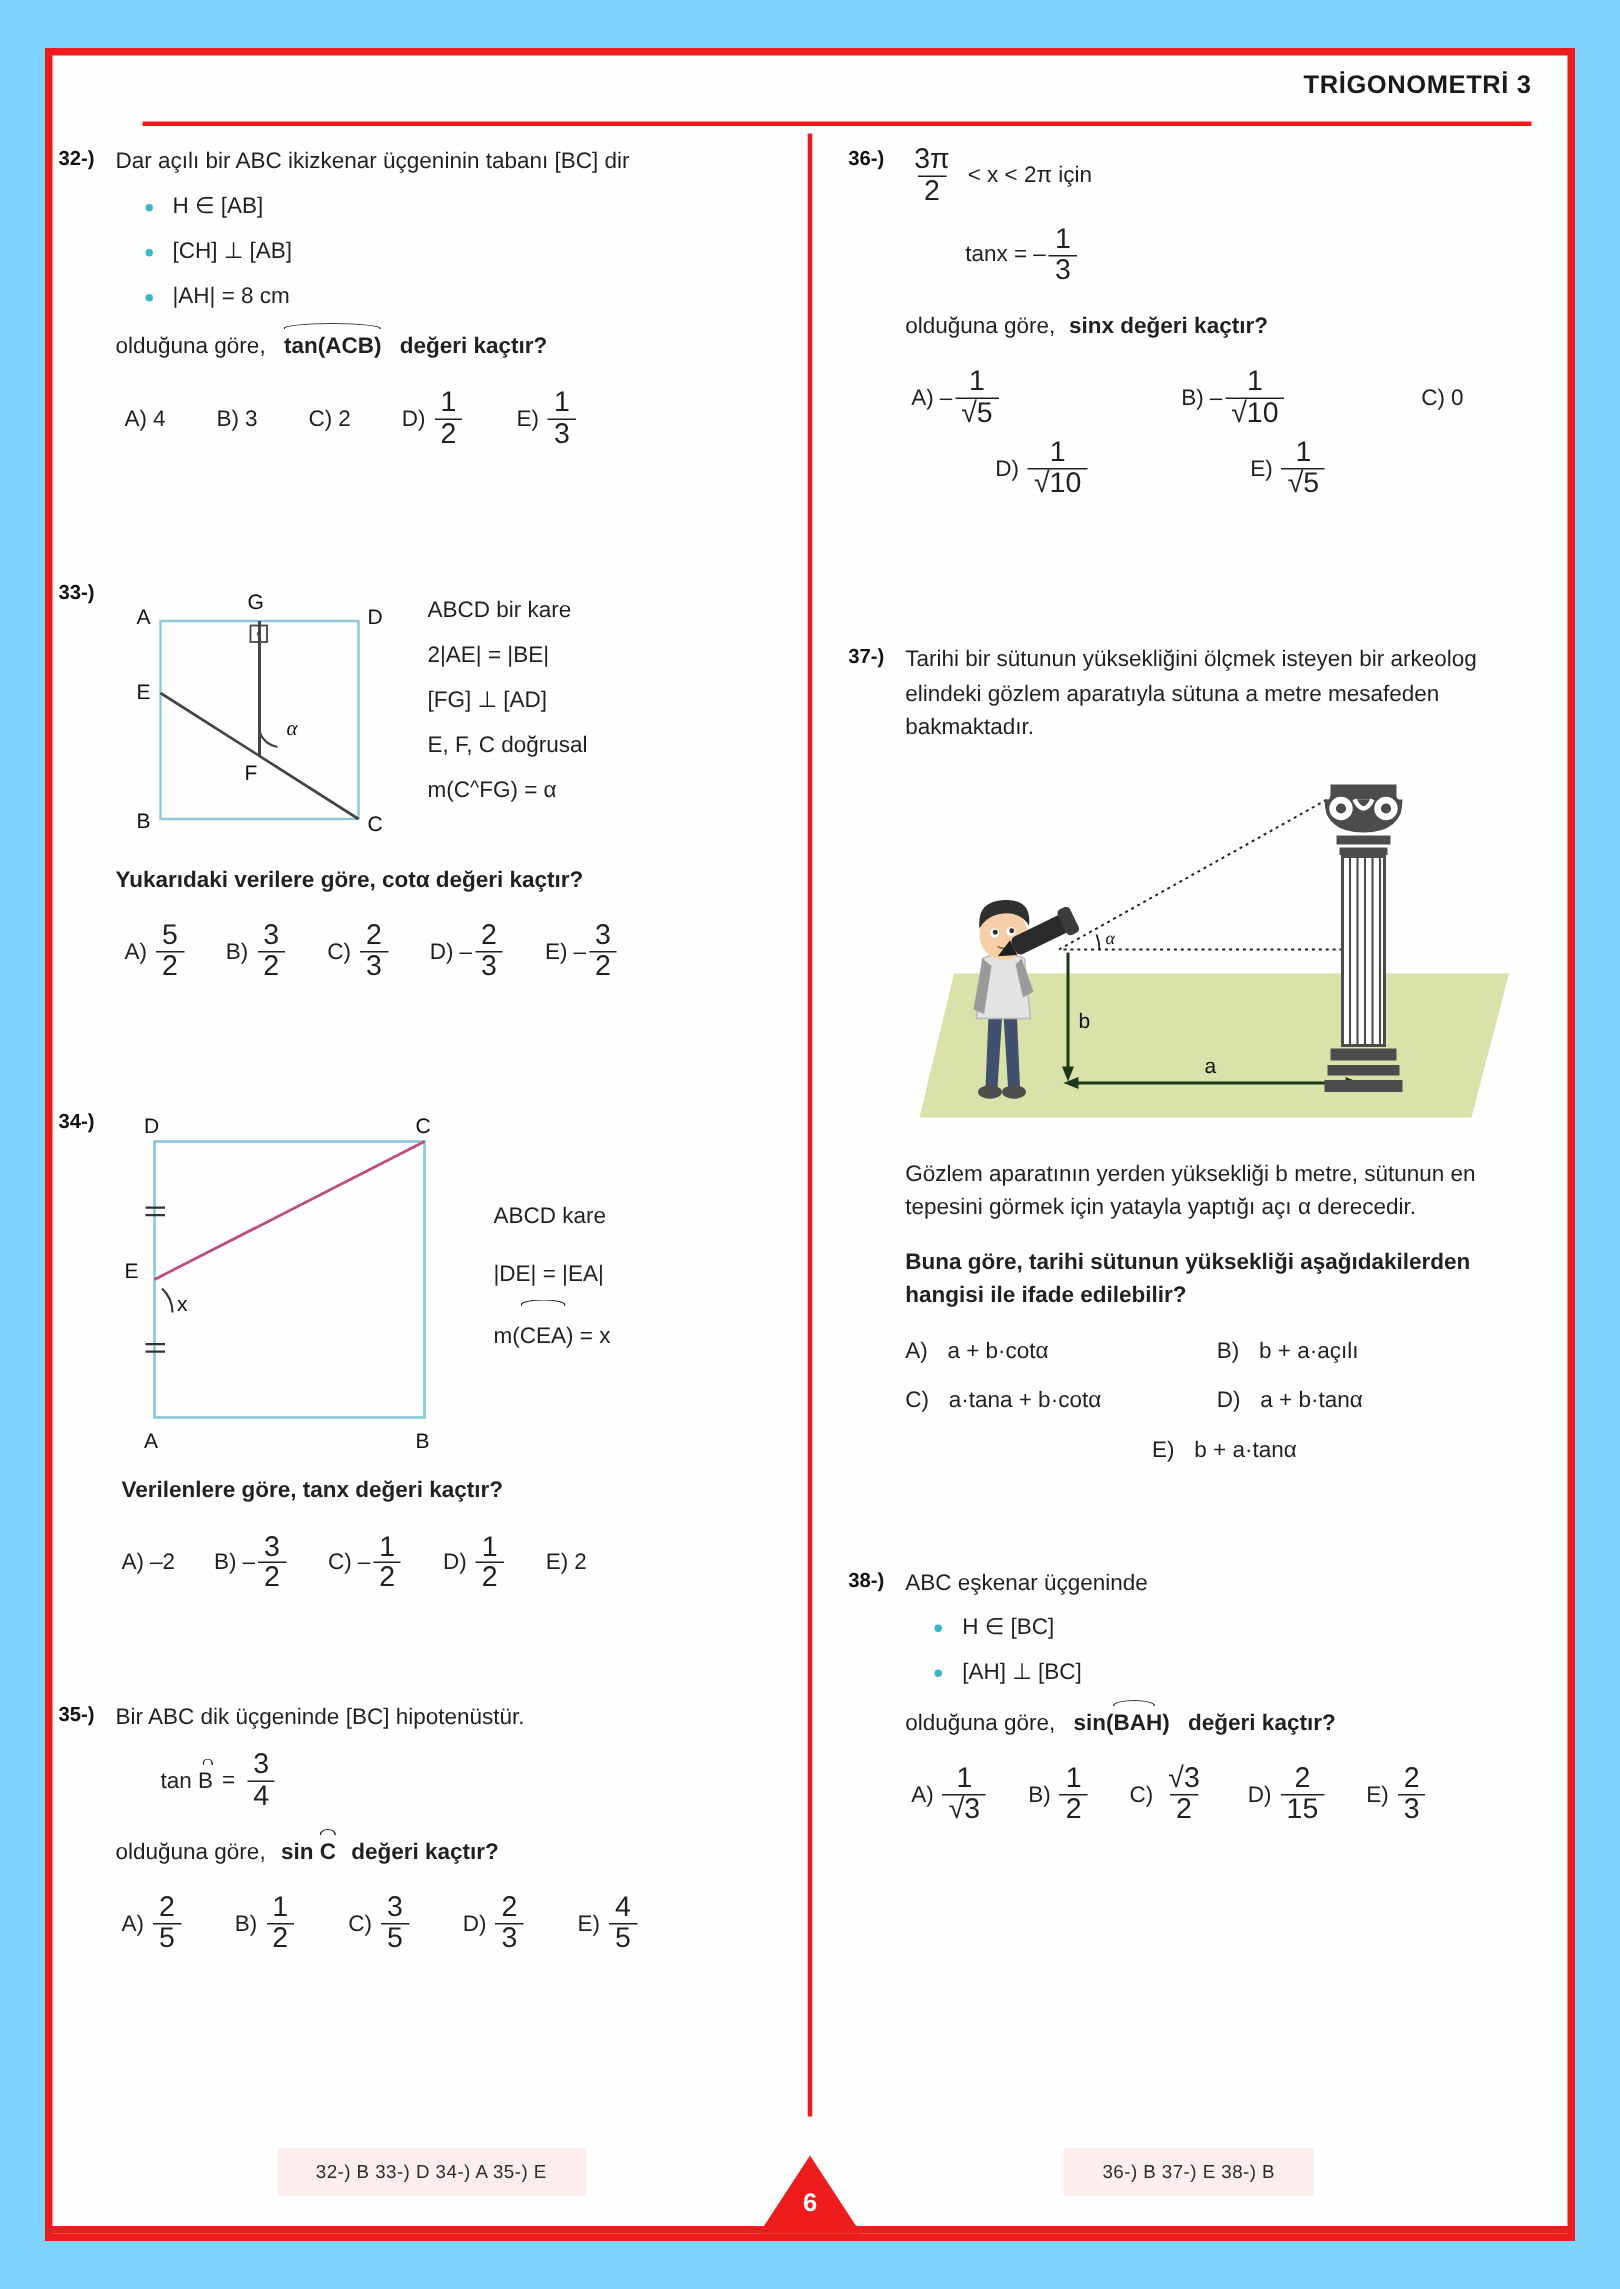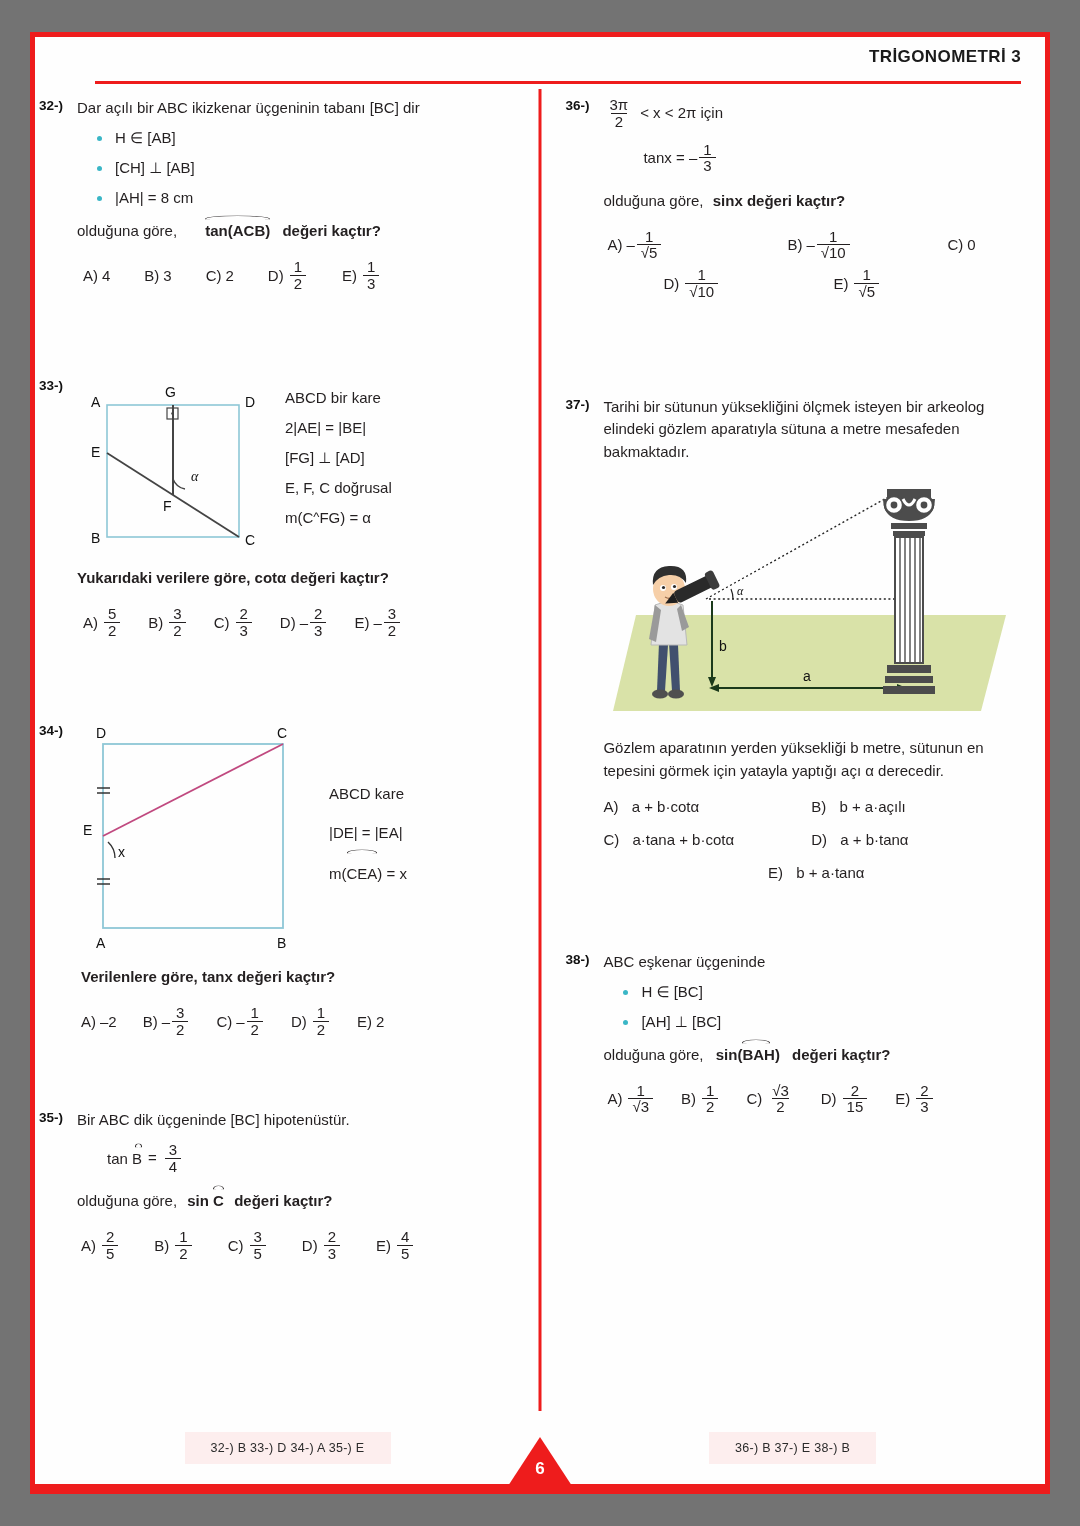--- a/index.html
+++ b/index.html
@@ -4,21 +4,21 @@
 <style>
   * { box-sizing: border-box; margin: 0; padding: 0; }
   html, body {
     width: 1080px; height: 1526px;
     background: #ffffff;
     font-family: "Liberation Sans", sans-serif;
   }
   .page {
     position: relative;
     width: 1080px; height: 1526px;
-    background: #737373;
+    background: #7dd3fc;
     padding: 32px 30px;
   }
   .frame {
     position: relative;
     width: 100%; height: 100%;
     border: 5px solid #ee1c1c;
     background: #fefefe;
   }
 
   
@@ -132,21 +132,21 @@
     vertical-align: middle;
     margin: 0 2px;
     line-height: 1.05;
   }
   .frac .num { font-size: 14.5px; padding: 0 4px; }
   .frac .den {
     font-size: 14.5px;
     padding: 0 4px;
     border-top: 1.4px solid #231f20;
   }
-  .frac.big .num, .frac.big .den { font-size: 15px; }
+  .frac.big .num, .frac.big .den { font-size: 19px; }
 
   .hat-wrap { position: relative; display: inline-block; padding-top: 2px; }
   .hat-wrap .hat {
     position: absolute;
     left: 0; right: 0; top: -4px;
     height: 7px;
     border-top: 1.6px solid #231f20;
     border-radius: 60% 60% 0 0 / 100% 100% 0 0;
     border-left: 1.4px solid #231f20;
     border-right: 1.4px solid #231f20;
@@ -248,21 +248,21 @@
         <div class="q" style="margin-bottom:86px;">
           <div class="qnum">32-)</div>
           <div class="qtext">Dar açılı bir ABC ikizkenar üçgeninin tabanı [BC] dir</div>
           <ul class="bullets">
             <li>H ∈ [AB]</li>
             <li>[CH] ⊥ [AB]</li>
             <li>|AH| = 8 cm</li>
           </ul>
           <div class="qtext lead">
             <span>olduğuna göre,</span>
-            <span class="ask" style="margin-left:24px;text-align:center;">
+            <span class="ask" style="margin-left:8px;text-align:center;">
               <span class="hat-wrap">
                 <span class="hat"></span>
                 <span>tan(ACB)</span>
               </span>
             </span>
             <span class="ask" style="margin-left:8px;">değeri kaçtır?</span>
           </div>
           <div class="opts gap-lg" style="margin-left:6px;">
             <span class="opt">
               <span class="lab">A)</span>
@@ -625,20 +625,21 @@
                 <line x1="309" y1="64" x2="309" y2="190" stroke="#4c4c4c" stroke-width="1.4"></line>
 
                 <rect x="276" y="192" width="44" height="8" fill="#4c4c4c"></rect>
                 <rect x="274" y="203" width="48" height="7" fill="#4c4c4c"></rect>
                 <rect x="272" y="213" width="52" height="8" fill="#4c4c4c"></rect>
               </g>
             </svg>
           </div>
 
           <div class="sub-note">Gözlem aparatının yerden yüksekliği b metre, sütunun en tepesini görmek için yatayla yaptığı açı α derecedir.</div>
+          <div class="ask-block">Buna göre, tarihi sütunun yüksekliği aşağıdakilerden hangisi ile ifade edilebilir?</div>
           <div class="opt-grid">
             <span class="opt">
               <span class="lab">A)</span>
               <span style="margin-left:5px;">a + b·cotα</span>
             </span>
             <span class="opt">
               <span class="lab">B)</span>
               <span style="margin-left:5px;">b + a·açılı</span>
             </span>
             <span class="opt">

